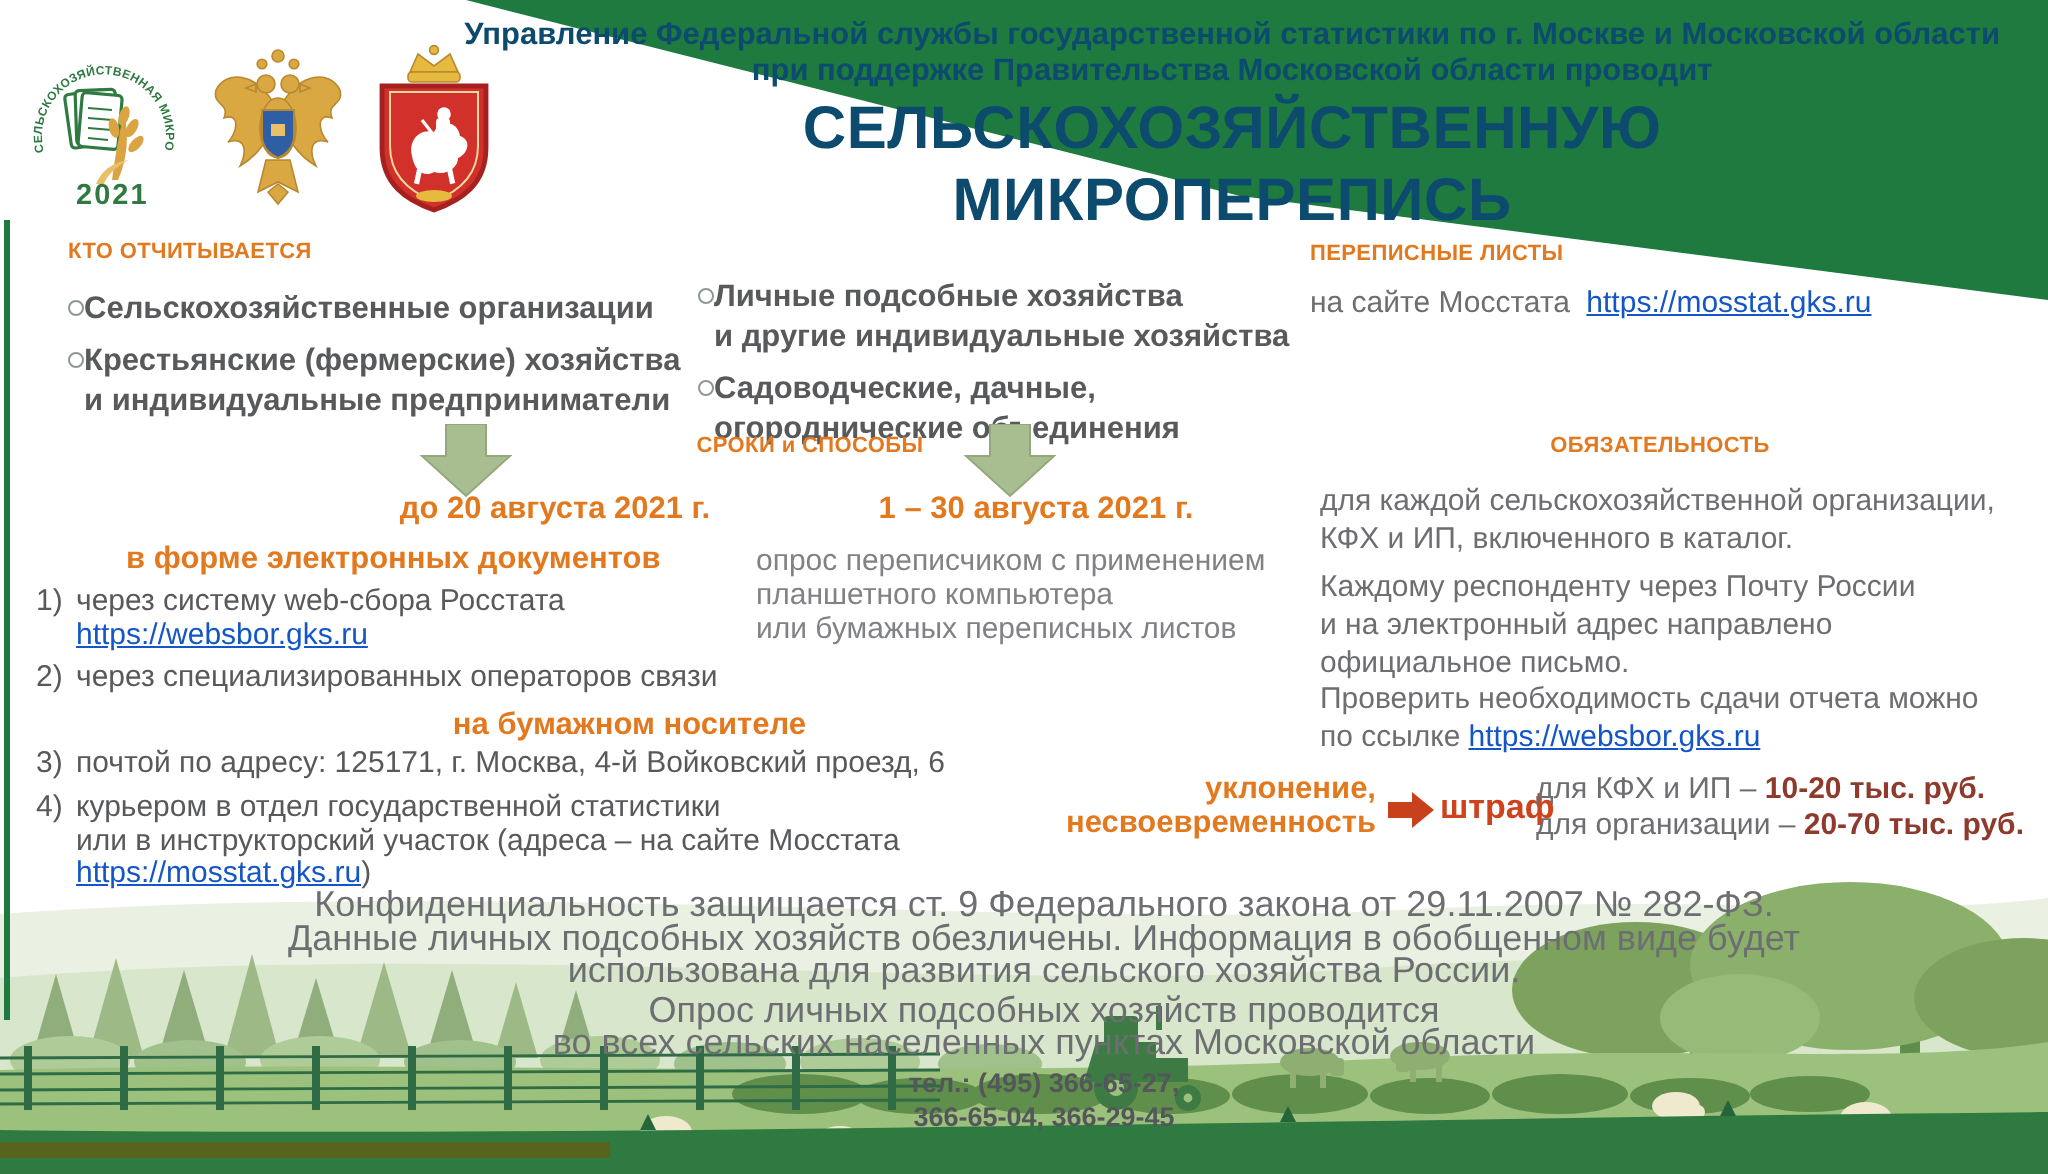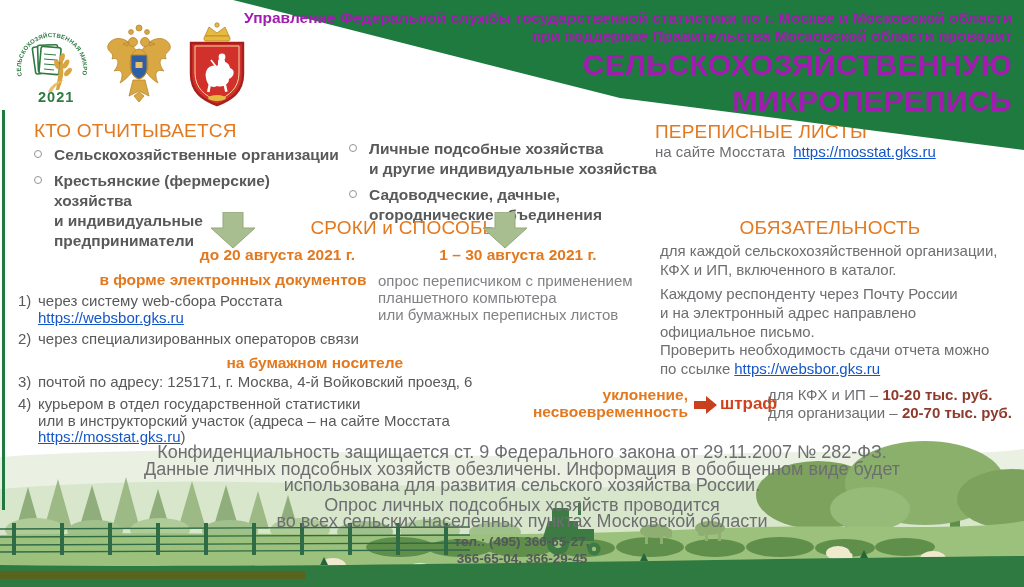--- a/index.html
+++ b/index.html
@@ -11,33 +11,33 @@
     --red:#CE421C;
     --maroon:#8E3A2C;
   }
   *{margin:0;padding:0;box-sizing:border-box}
   body{font-family:"Liberation Sans", sans-serif;background:#fff}
   #poster{position:relative;width:1024px;height:587px;background:#fff;overflow:hidden}
   .abs{position:absolute}
 
   
   #header-band{left:0;top:0;z-index:1}
-  #header-text{right:12px;top:9px;text-align:right;color:#a21caf;z-index:2}
+  #header-text{right:24px;top:9px;text-align:center;color:#0c4a6e;z-index:2}
   .hdr-small{font-size:15.5px;font-weight:bold;line-height:18px}
   .hdr-title{font-size:30px;font-weight:bold;line-height:33px;letter-spacing:.3px;margin-top:3px}
 
   
   #logos{left:12px;top:22px;display:flex;gap:12px;align-items:flex-start;z-index:3}
 
   
-  .sec-h{color:var(--orange);font-weight:normal;font-size:19px;letter-spacing:.2px}
+  .sec-h{color:var(--orange);font-weight:bold;font-size:11px;letter-spacing:.2px}
   .sub-h{color:var(--orange);font-weight:bold;font-size:15.5px}
 
   
-  .bullet-item{display:flex;gap:12px;margin-bottom:6px}
+  .bullet-item{display:flex;margin-bottom:6px}
   .ring{flex:0 0 auto;width:8px;height:8px;border:1.5px solid #8E9794;border-radius:50%;margin-top:5px}
   .btxt{font-size:15.5px;font-weight:bold;color:var(--dgray);line-height:20px}
 
   .lnk{color:var(--link);text-decoration:underline;cursor:pointer}
 
   
   .num-item{display:flex;font-size:15px;color:var(--dgray);line-height:16.5px}
   .num{flex:0 0 20px}
   .blk{display:block}
 
@@ -299,21 +299,21 @@
     <polygon points="13,0 33,0 33,16 45,16 23,36 1,16 13,16" fill="#A9BE90" stroke="#93A87C"></polygon>
   </svg>
   <div class="abs sec-h" style="left:300px;top:217px;width:210px;text-align:center">СРОКИ и СПОСОБЫ</div>
   <svg class="abs" style="left:482px;top:212px" width="46" height="37" viewBox="0 0 46 37">
     <polygon points="13,0 33,0 33,16 45,16 23,36 1,16 13,16" fill="#A9BE90" stroke="#93A87C"></polygon>
   </svg>
 
   <div class="abs sub-h" style="left:120px;top:246px;width:235px;text-align:right">до 20 августа 2021 г.</div>
   <div class="abs sub-h" style="left:408px;top:246px;width:220px;text-align:center">1 – 30 августа 2021 г.</div>
 
-  <div class="abs sub-h" style="left:63px;top:271px;width:340px;text-align:center">в форме электронных документов</div>
+  <div class="abs sub-h" style="left:63px;top:271px;width:340px;">в форме электронных документов</div>
 
   <div class="abs num-item" style="left:18px;top:293px;width:360px">
     <span class="num">1)</span>
     <span>
       <span class="blk">через систему web-сбора Росстата</span>
       <a class="lnk blk">https://websbor.gks.ru</a>
     </span>
   </div>
 
   <div class="abs num-item" style="left:18px;top:331px;width:400px">

